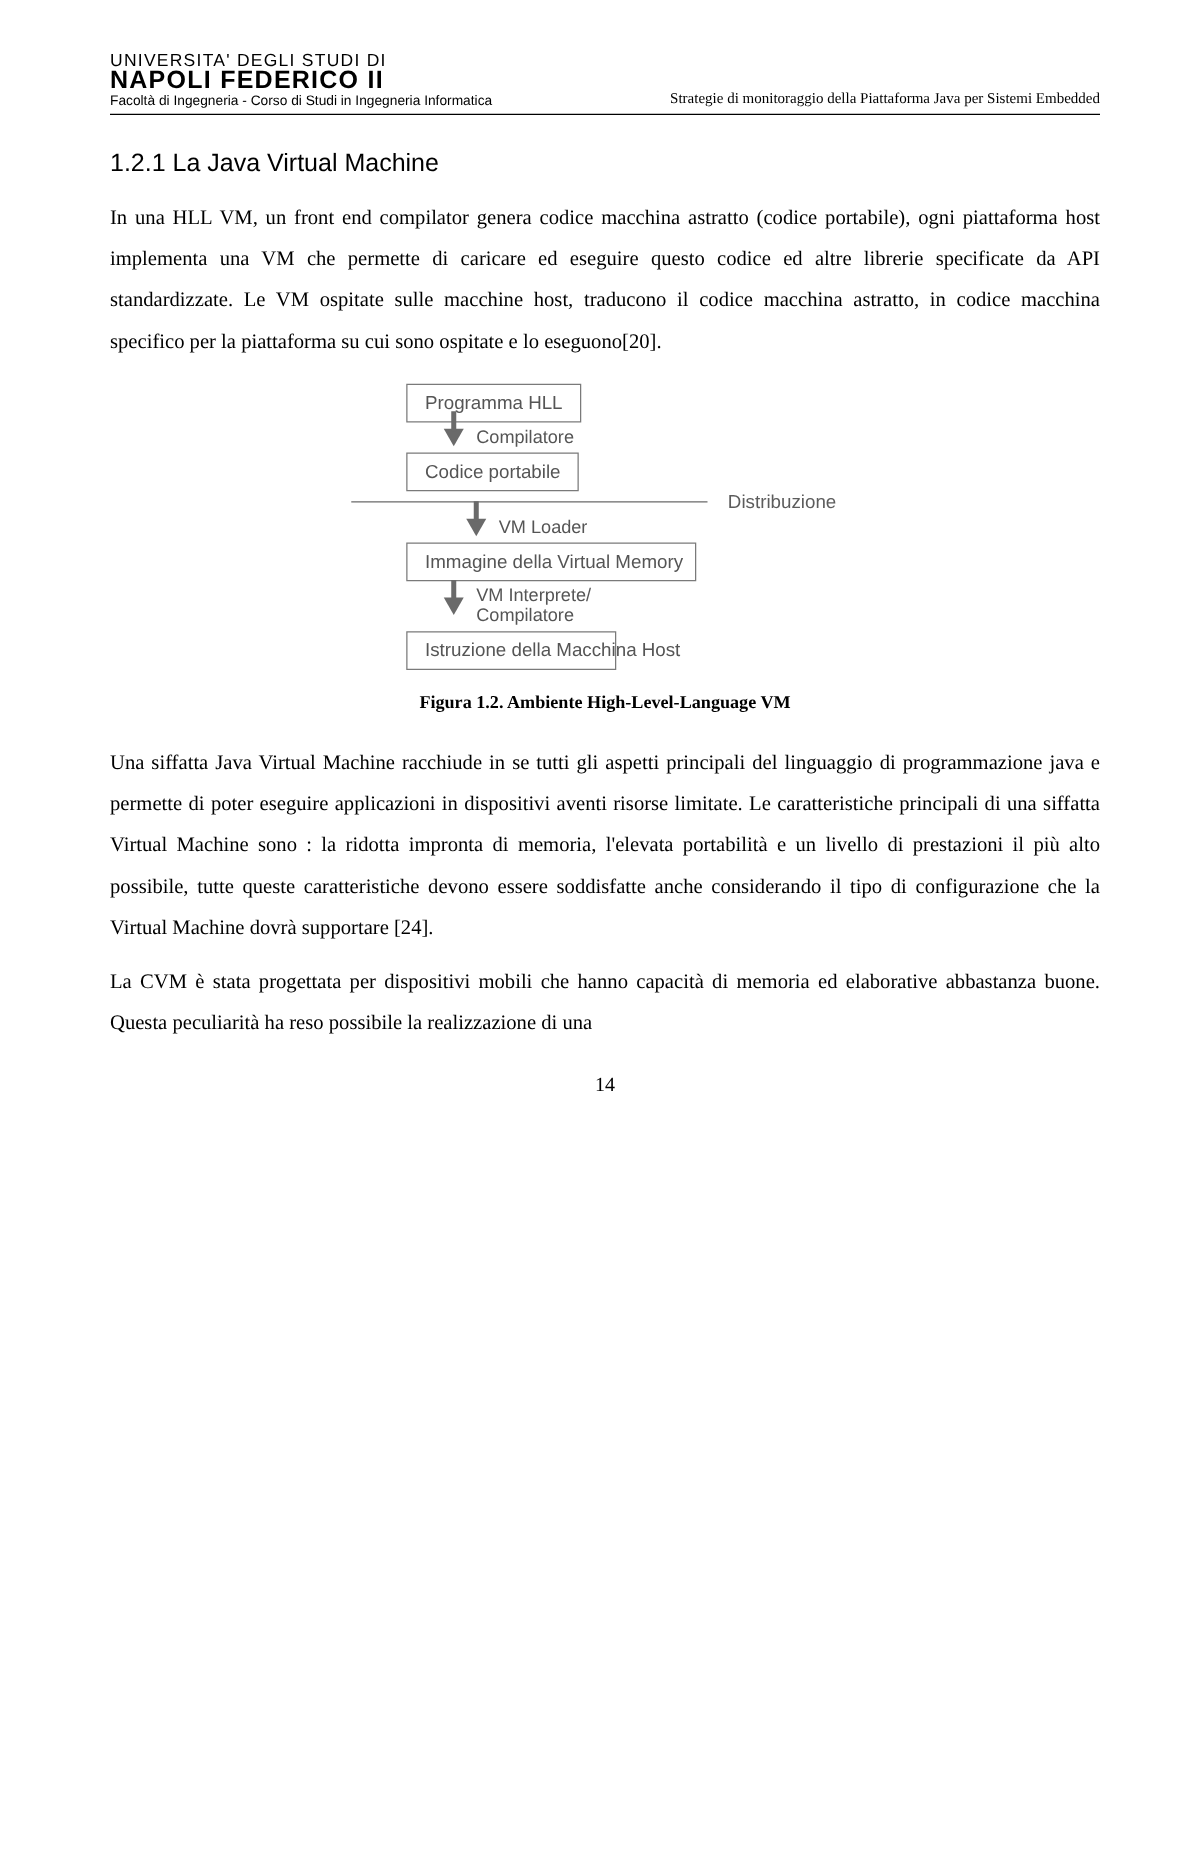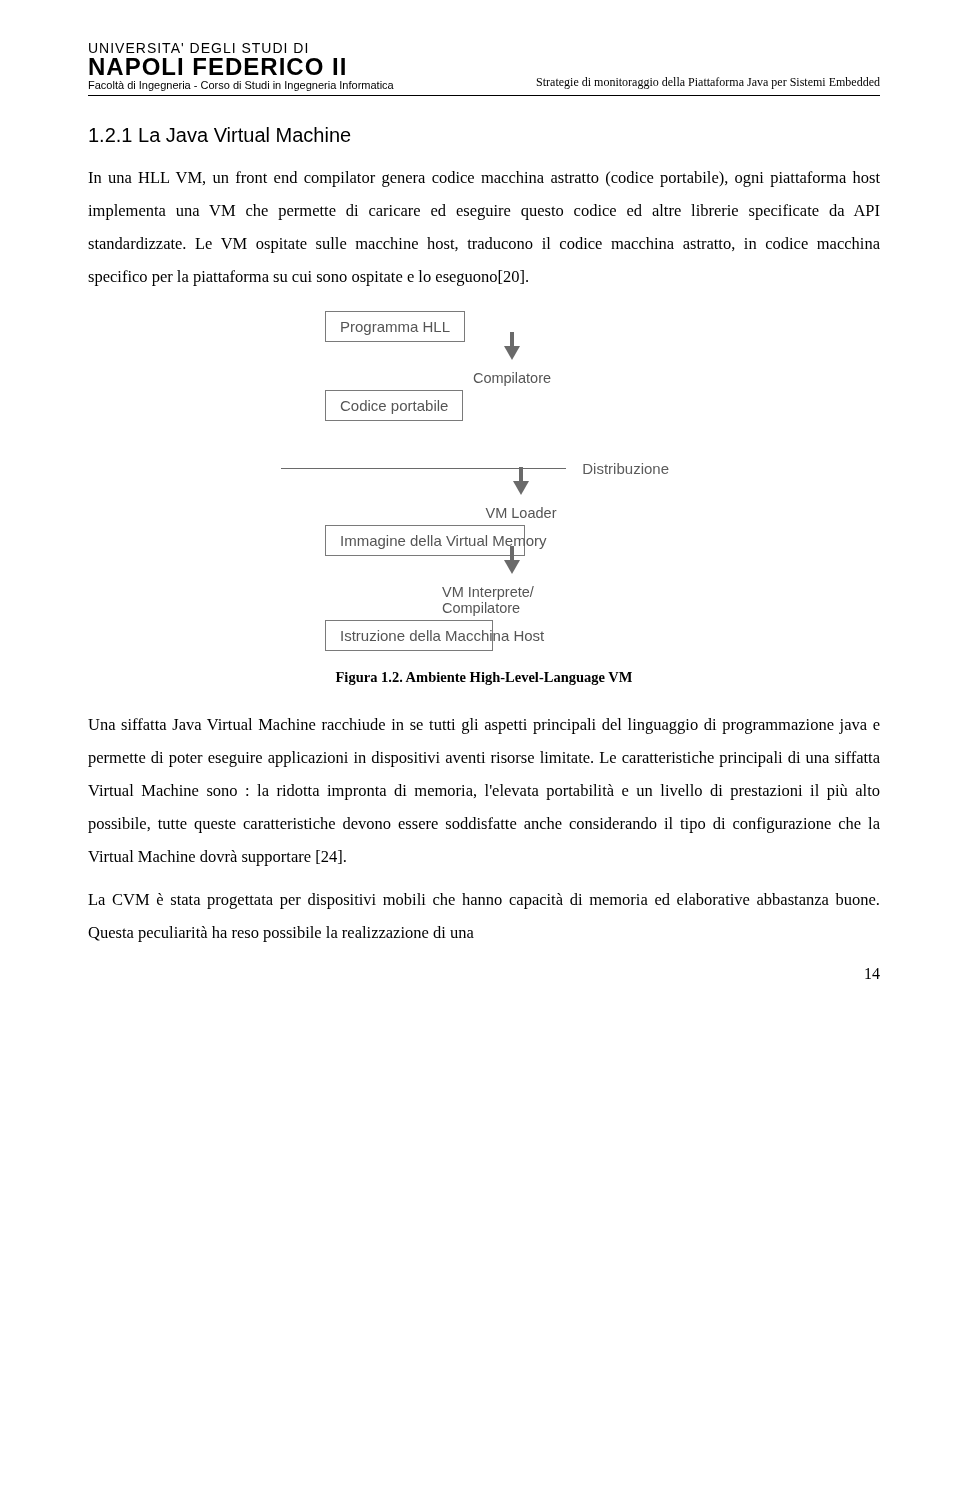--- a/index.html
+++ b/index.html
@@ -21,21 +21,21 @@
     padding-bottom: 4px;
     margin-bottom: 28px;
   }
   .header-left { font-family: Arial, Helvetica, sans-serif; }
   .hl1 {
     font-size: 14px;
     letter-spacing: 1px;
     font-weight: 500;
   }
   .hl2 {
-    font-size: 24px;
+    font-size: 20px;
     font-weight: 600;
     letter-spacing: 1px;
     line-height: 1.05;
     margin-top: -2px;
   }
   .hl3 {
     font-size: 11px;
     font-family: Arial, Helvetica, sans-serif;
     margin-top: 0;
   }
@@ -77,63 +77,61 @@
     color: #555;
     display: inline-block;
     white-space: nowrap;
   }
   .arrow-wrap {
     display: flex;
     align-items: center;
     gap: 10px;
     margin: 4px 0 4px 56px;
     color: #555;
-    flex-direction: column;
   }
   .arrow {
     width: 0; height: 0;
     border-left: 8px solid transparent;
     border-right: 8px solid transparent;
     border-top: 14px solid #6a6a6a;
     position: relative;
   }
   .arrow::before {
     content: "";
     position: absolute;
     left: -2px; top: -28px;
     width: 4px; height: 16px;
     background: #6a6a6a;
   }
   .arrow-label { font-size: 14.5px; }
   .dist-line {
     display: flex;
     align-items: center;
     gap: 10px;
-    margin-top: 39px;
   }
   .hline {
     flex: 1;
     border-top: 1.4px solid #6a6a6a;
     margin-left: -18px;
     margin-right: 6px;
   }
-  .fig .wide { width: 200px; box-sizing: border-box; }
+  .fig .wide { width: 232px; box-sizing: border-box; }
   .fig .loader { margin-left: 74px; }
   .caption {
     text-align: center;
     font-family: "Times New Roman", serif;
     font-size: 14.5px;
     margin: 18px 0 22px;
     font-weight: bold;
   }
   .caption .light { font-weight: bold; }
   .page-num {
-    text-align: right;
+    text-align: center;
     font-size: 16px;
-    margin-top: 16px;
+    margin-top: 26px;
   }
 </style>
 </head>
 <body>
 
 <div class="page">
 
   <div class="header">
     <div class="header-left">
       <div class="hl1">UNIVERSITA' DEGLI STUDI DI</div>

